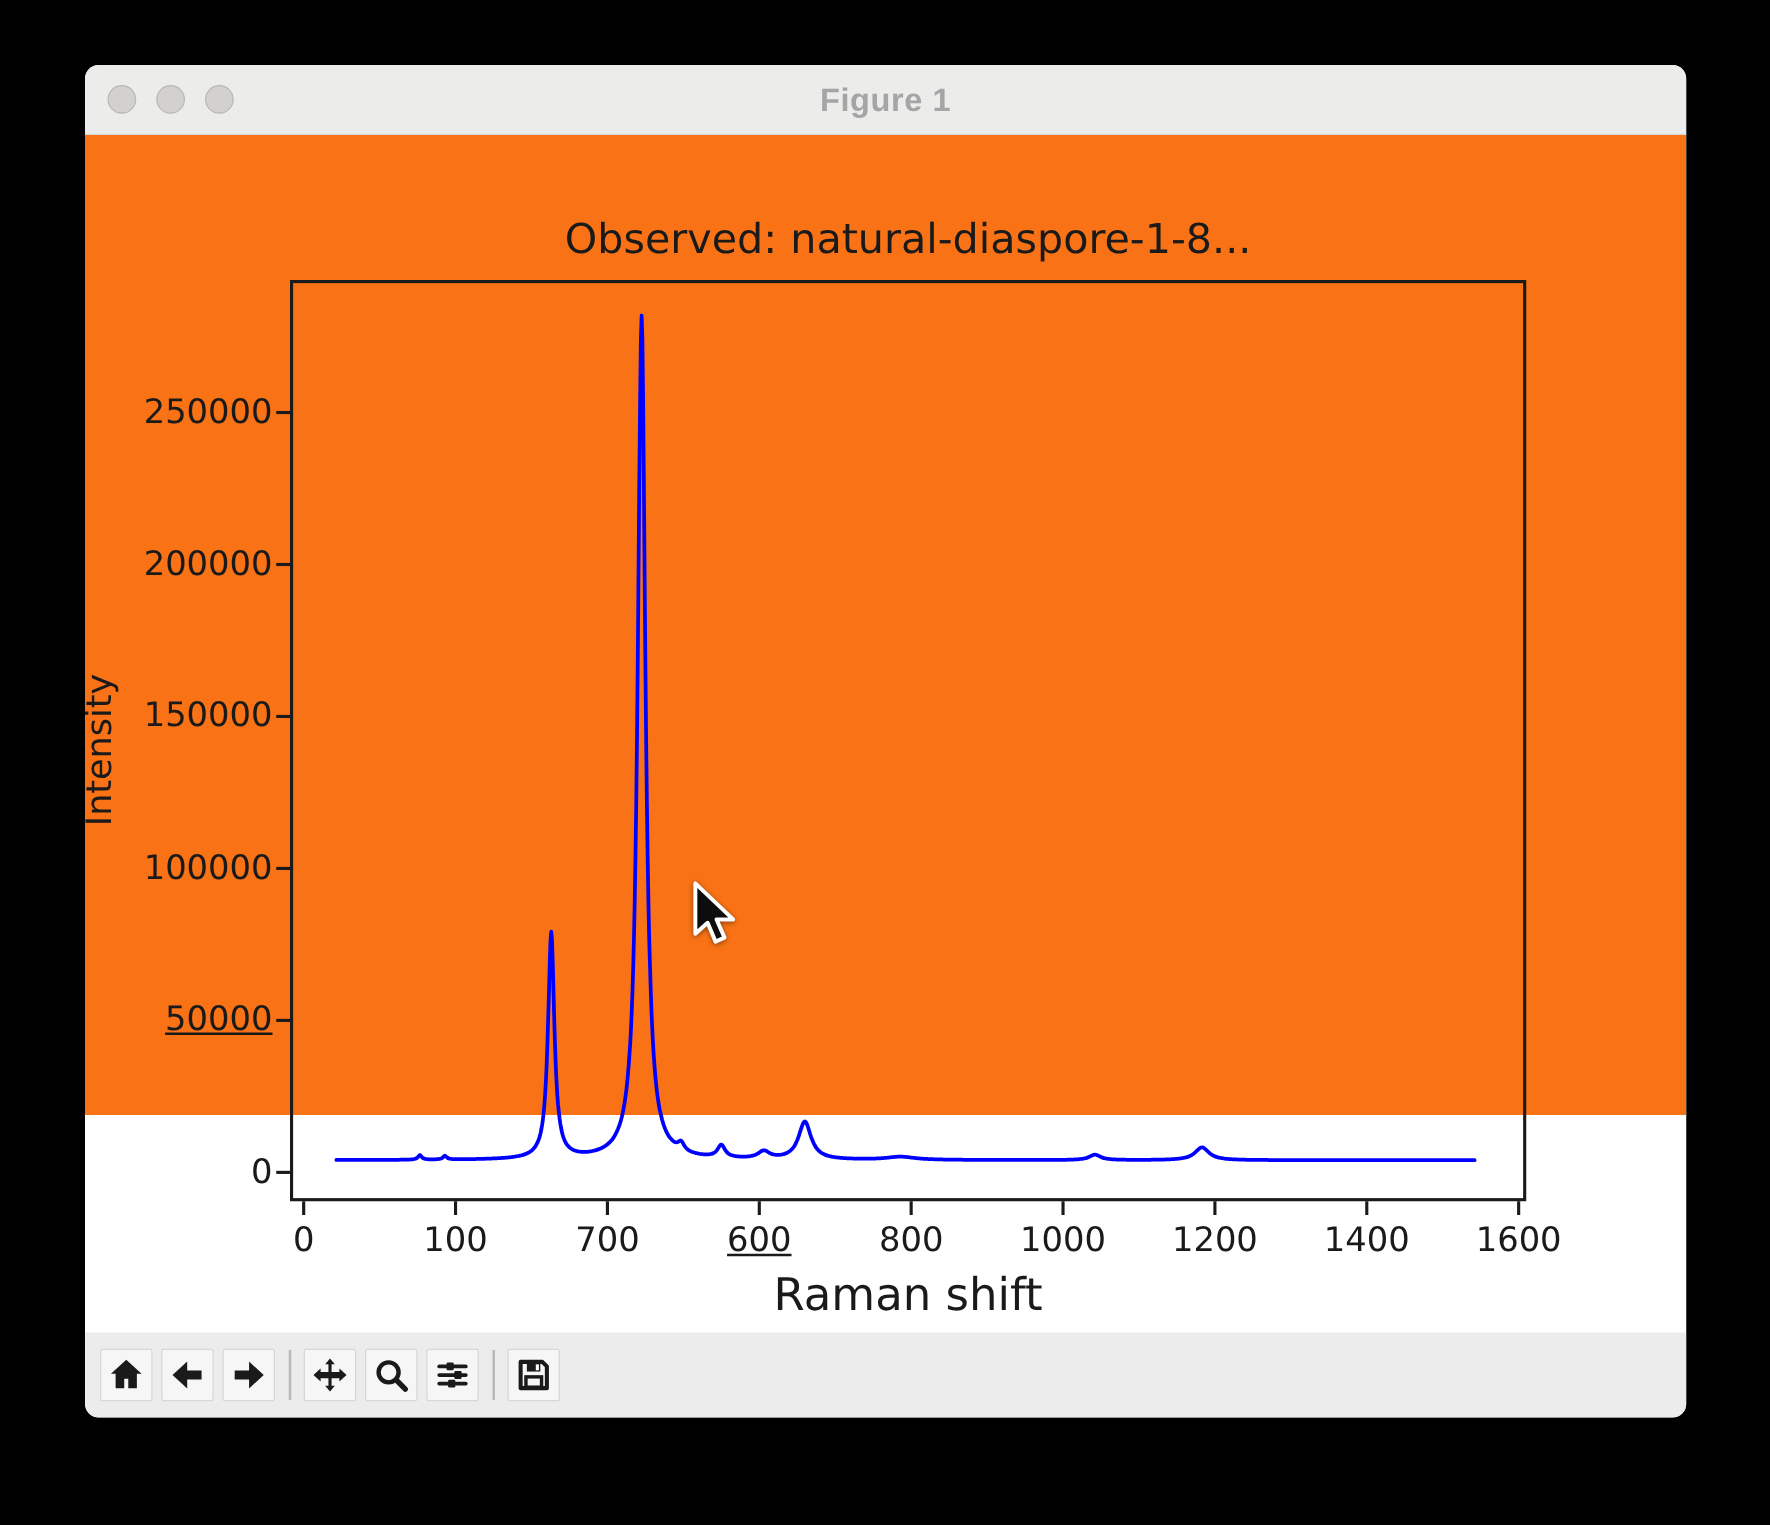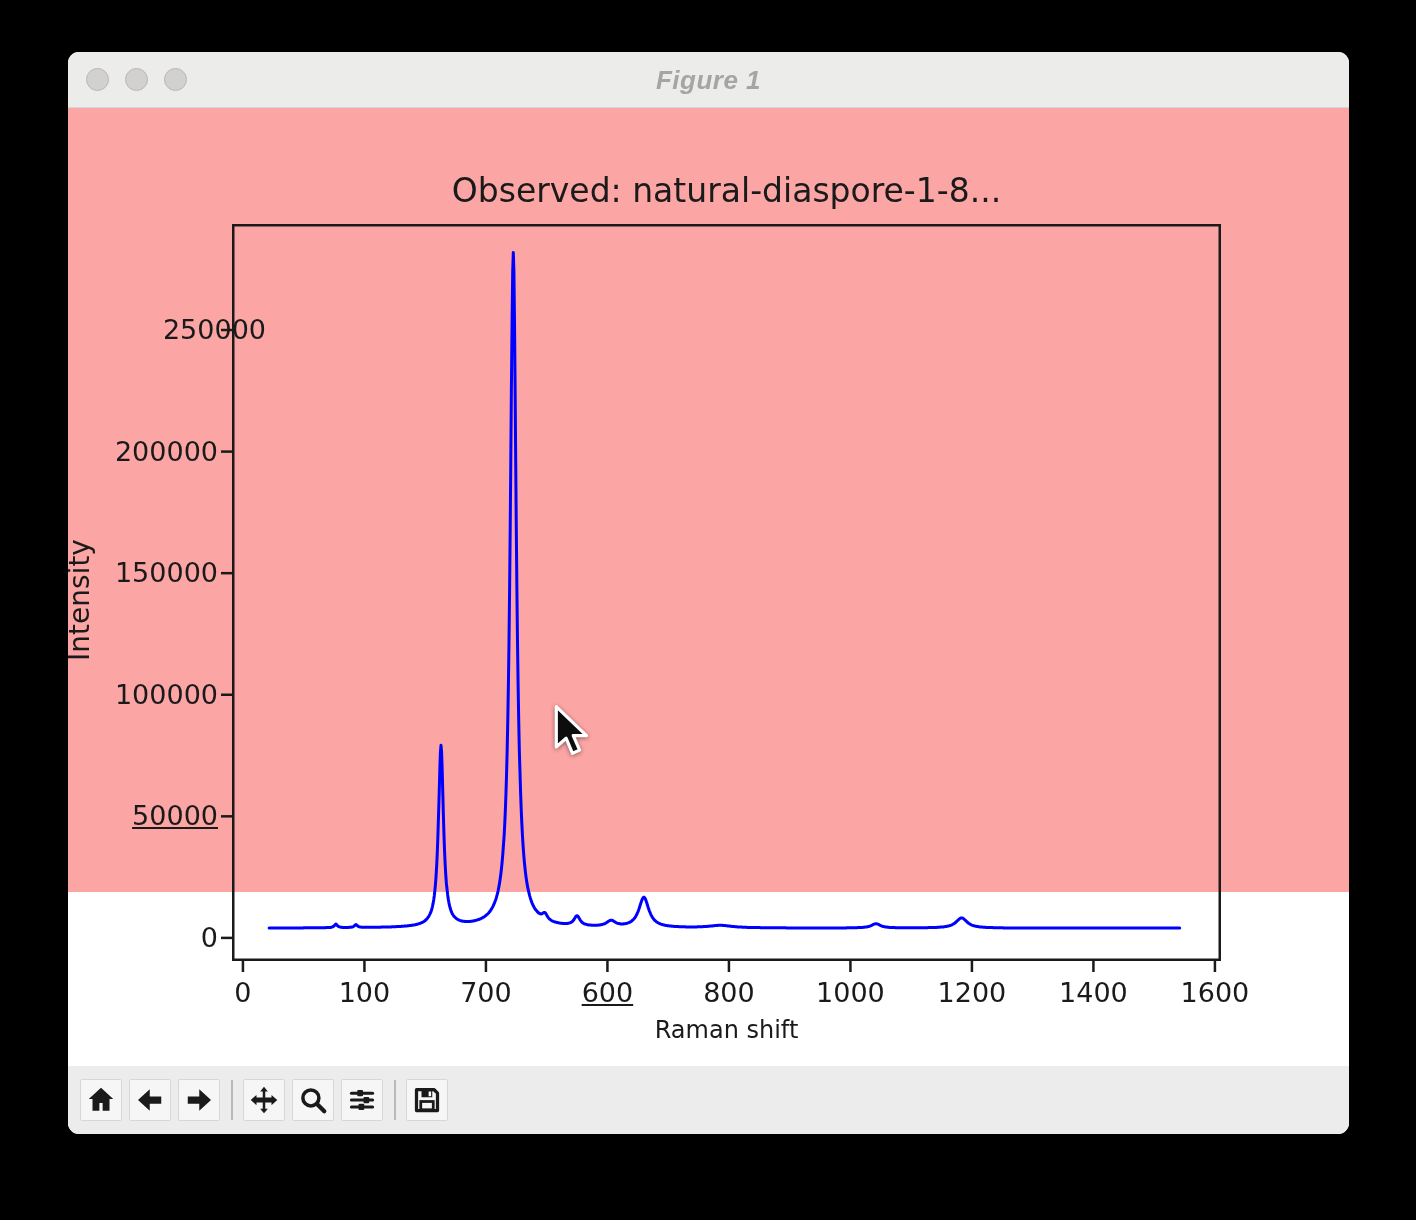--- a/index.html
+++ b/index.html
@@ -13,46 +13,45 @@
   .window{
     position:absolute;left:68px;top:52px;
     width:1281px;height:1082px;
     background:#fff;border-radius:11px;overflow:hidden;
     box-shadow:0 18px 50px rgba(0,0,0,.55);
   }
   .titlebar{
     position:absolute;left:0;top:0;width:100%;height:56px;
     background:#ececeb;border-bottom:1px solid #d6d6d5;
     box-sizing:border-box;
-    font-style:italic;
   }
   .traffic{position:absolute;left:18px;top:16px;display:flex;gap:16px;}
   .light{
     width:23px;height:23px;border-radius:50%;
     background:#d2d1cf;border:1.5px solid #b9b8b6;box-sizing:border-box;
   }
   .win-title{
     position:absolute;left:0;top:0;width:100%;height:56px;
     display:flex;align-items:center;justify-content:center;
     font-family:"Liberation Sans", sans-serif;
     font-weight:bold;font-size:26px;color:#a5a5a5;letter-spacing:.5px;
   }
   .content{
     position:absolute;left:0;top:56px;width:1281px;height:784px;
-    background:#fca5a5;
+    background:#f97316;
   }
   .plot-title{
     position:absolute;left:164px;top:62px;width:989px;height:42px;
     text-align:center;font-size:33px;color:#1a1a1a;line-height:42px;
     white-space:nowrap;
   }
   #axes-svg{position:absolute;left:164px;top:116px;overflow:visible;}
   .xlabel{
     position:absolute;left:164px;top:908px;width:989px;
-    text-align:center;font-size:24px;color:#1a1a1a;
+    text-align:center;font-size:36px;color:#1a1a1a;
   }
   .ylabel{
     position:absolute;left:-63px;top:475px;width:150px;height:34px;
     transform:rotate(-90deg);
     text-align:center;font-size:28px;color:#1a1a1a;line-height:34px;
   }
   .xtick-label{
     position:absolute;transform:translateX(-50%);top:869px;
     font-size:27px;color:#1a1a1a;white-space:nowrap;
   }
@@ -128,21 +127,21 @@
         <div class="xtick-label" style="left: 903.928px;">1200</div>
         <div class="xtick-label" style="left: 1025.43px;">1400</div>
         <div class="xtick-label" style="left: 1146.93px;">1600</div>
       </div>
     <div id="ytick-labels">
         <div class="ytick-label" style="top: 813.9px;">0</div>
         <div class="ytick-label" style="top: 692.323px; text-decoration: underline;">50000</div>
         <div class="ytick-label" style="top: 570.746px;">100000</div>
         <div class="ytick-label" style="top: 449.169px;">150000</div>
         <div class="ytick-label" style="top: 327.592px;">200000</div>
-        <div class="ytick-label" style="top: 206.015px; margin-left: 48px;">250000</div>
+        <div class="ytick-label" style="top: 206.015px;">250000</div>
       </div>
   </div>
 
   <div class="toolbar">
     <div class="tool-btn">
       <svg width="30" height="30" viewBox="0 0 24 24">
         <path d="M12 2.2 L2.2 11.2 h3 v9.3 h5.5 v-6.1 h2.6 v6.1 h5.5 v-9.3 h3 Z" fill="#1a1a1a"></path>
       </svg>
     </div>
     <div class="tool-btn">

